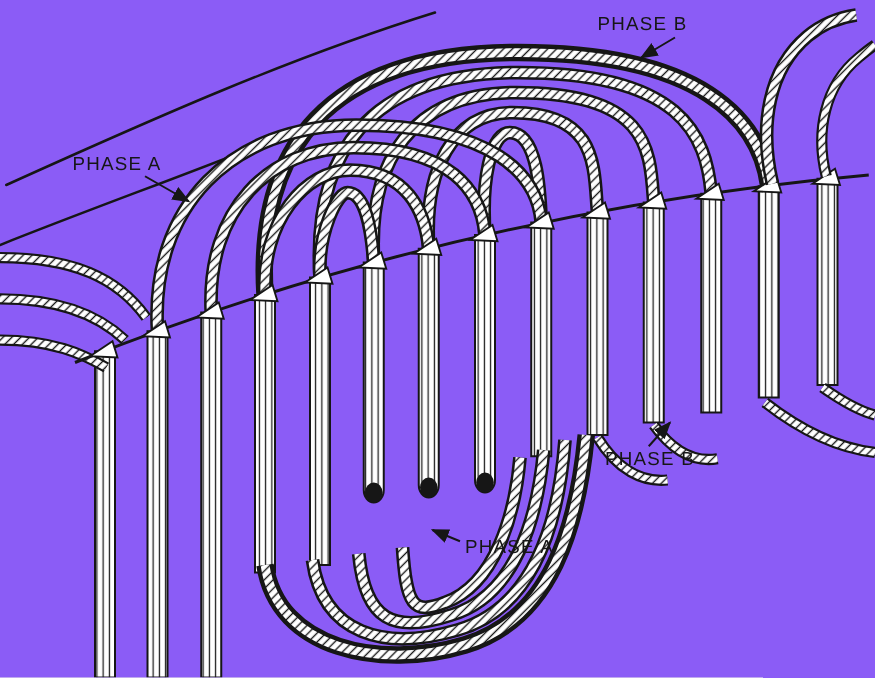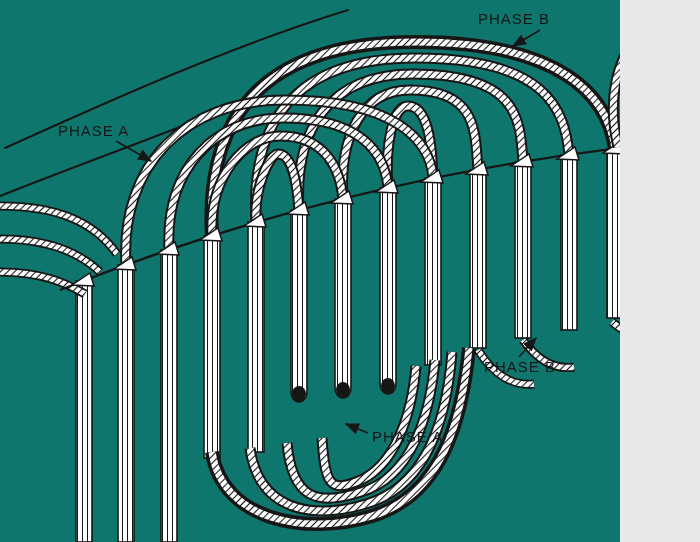--- a/index.html
+++ b/index.html
@@ -1,16 +1,16 @@
 <!DOCTYPE html>
 <html><head>
 <meta charset="utf-8">
 <style>
   html,body{margin:0;padding:0;background:#e8e8e8;}
-  .stage{width:620px;height:542px;background:#0f766e;position:relative;overflow:hidden;
+  .stage{width:700px;height:542px;background:#8b5cf6;position:relative;overflow:hidden;
          font-family:"Liberation Sans", sans-serif;}
   svg{display:block;}
   .line{stroke:#161616;stroke-width:2;fill:none;stroke-linecap:round;}
   .edge{stroke:#161616;stroke-width:2.4;fill:none;}
   .bar{fill:url(#hv);stroke:#161616;stroke-width:1.6;}
   .cap{fill:#161616;stroke:none;}
   .wedge{fill:#ffffff;stroke:#161616;stroke-width:1.5;}
   .so{stroke:#161616;stroke-width:11;fill:none;stroke-linecap:butt;}
   .si{stroke:url(#hd);stroke-width:7;fill:none;stroke-linecap:butt;}
   .so-xl{stroke:#161616;stroke-width:14;fill:none;}

